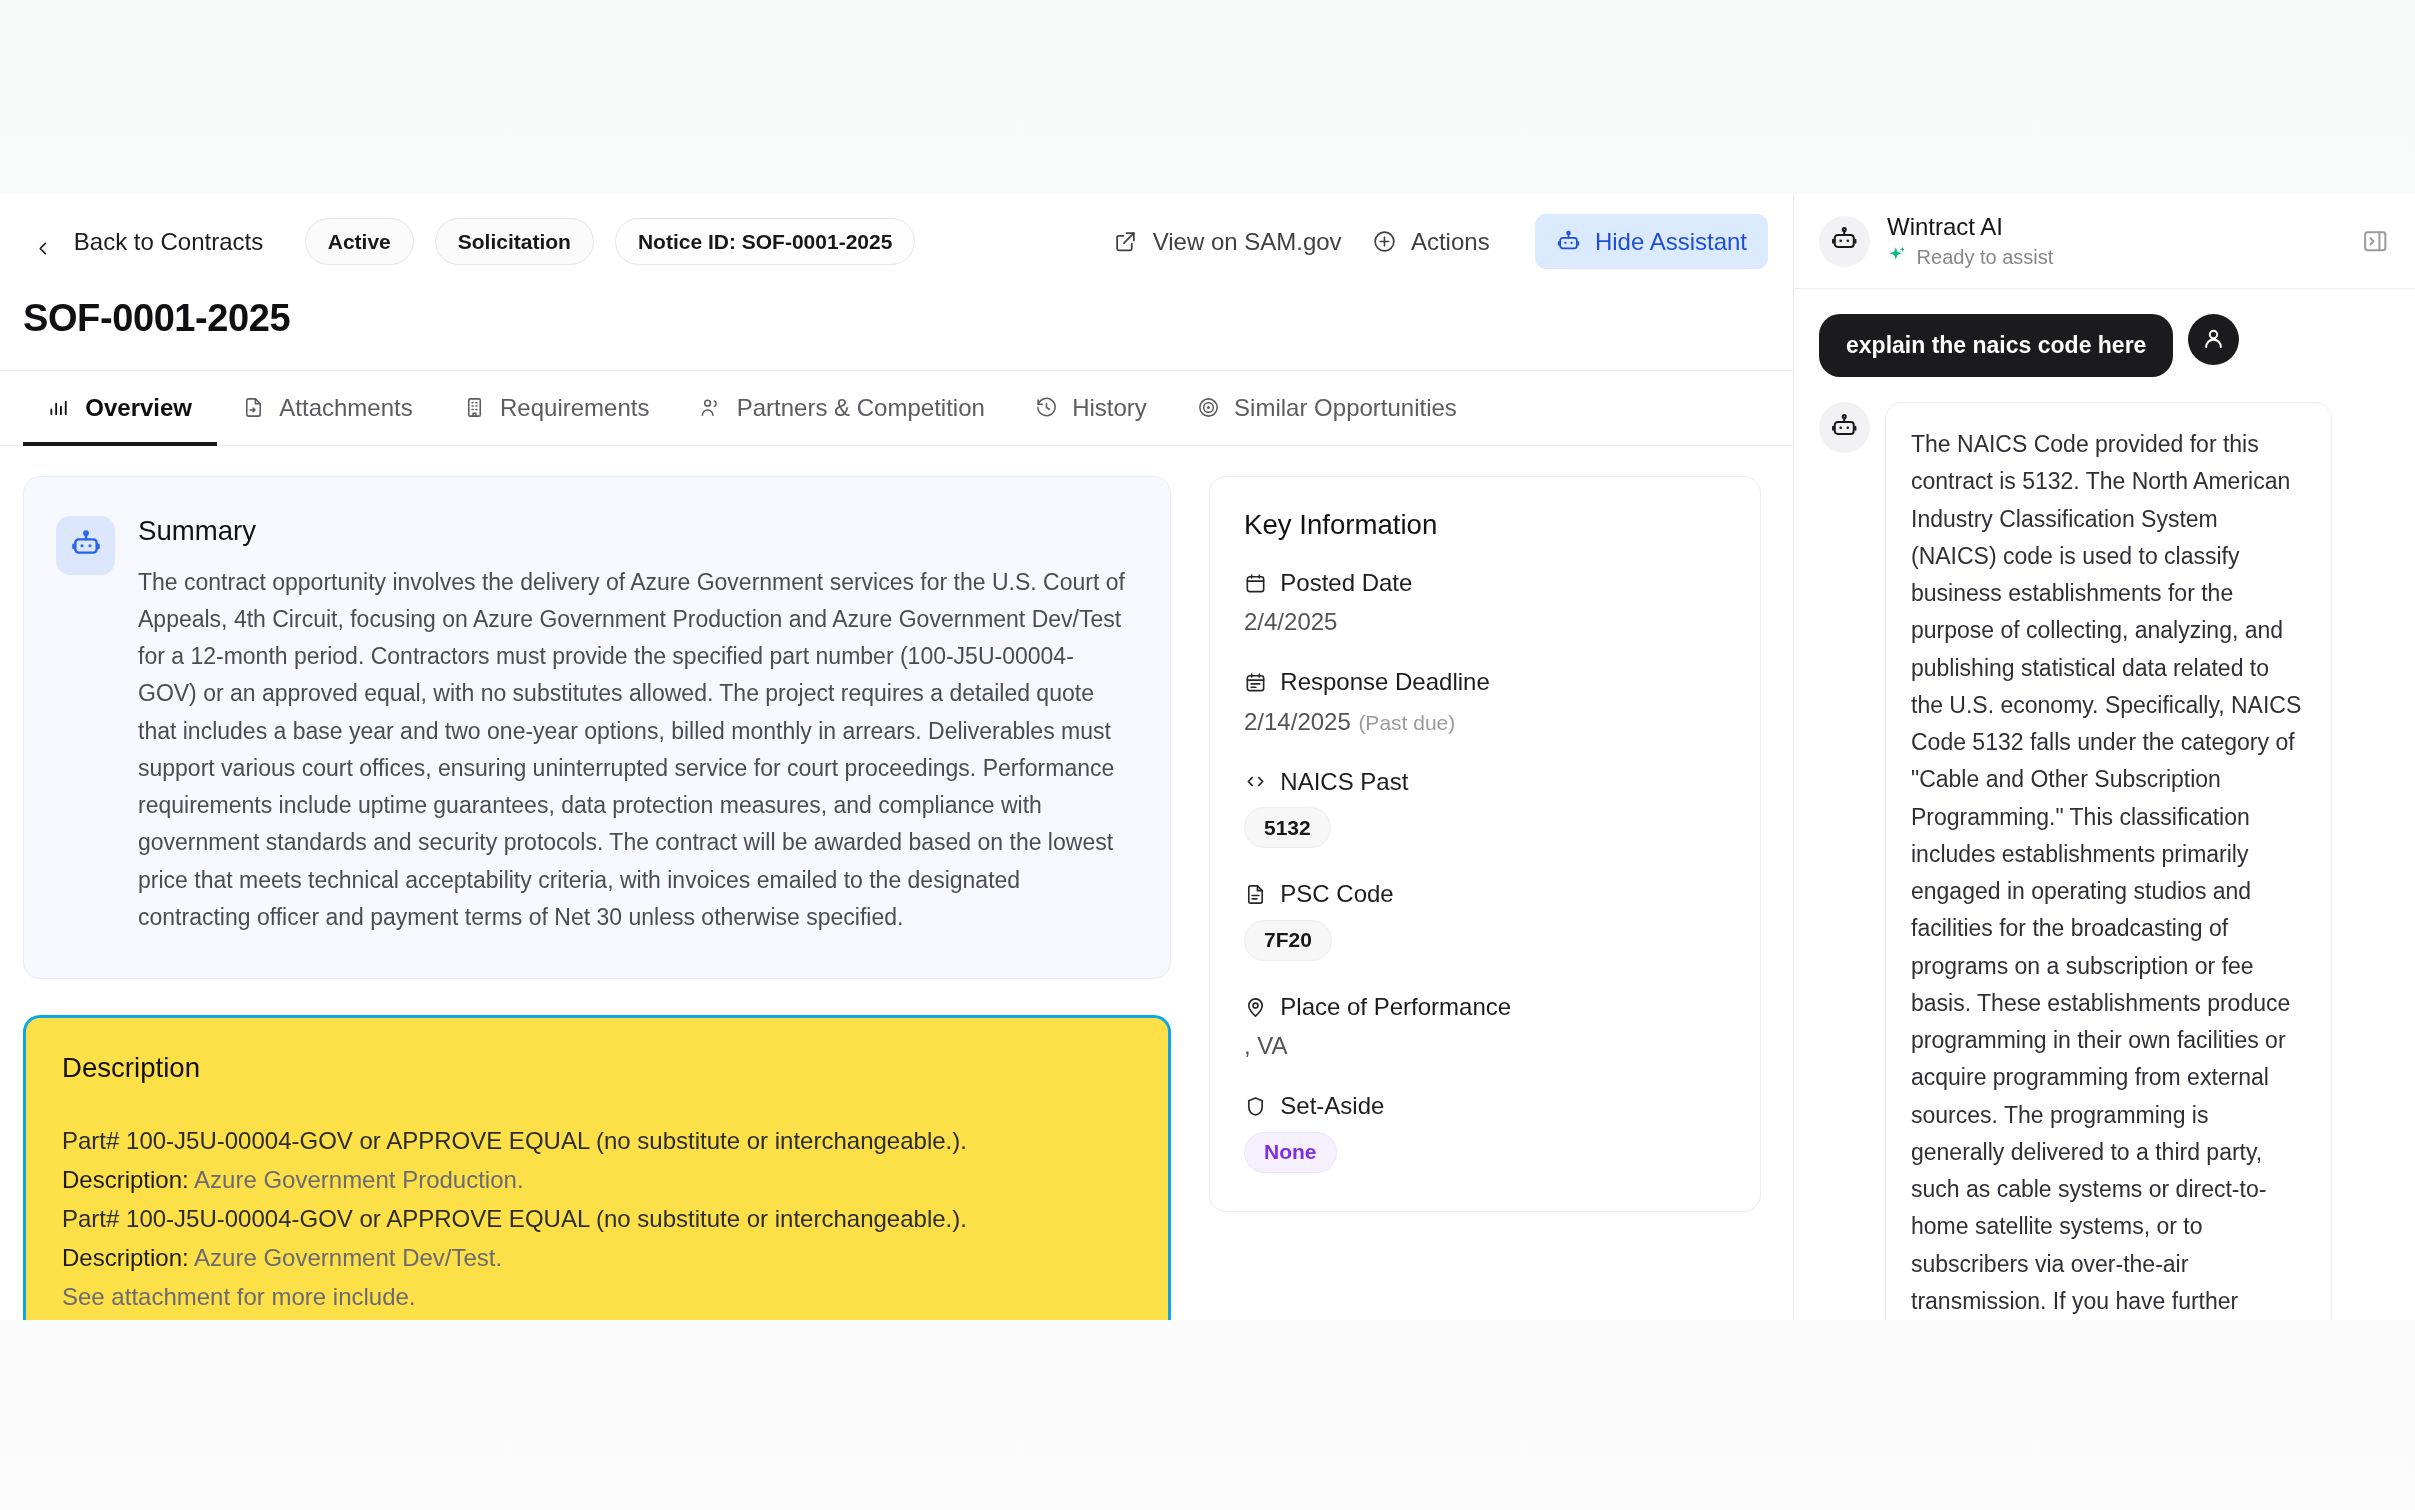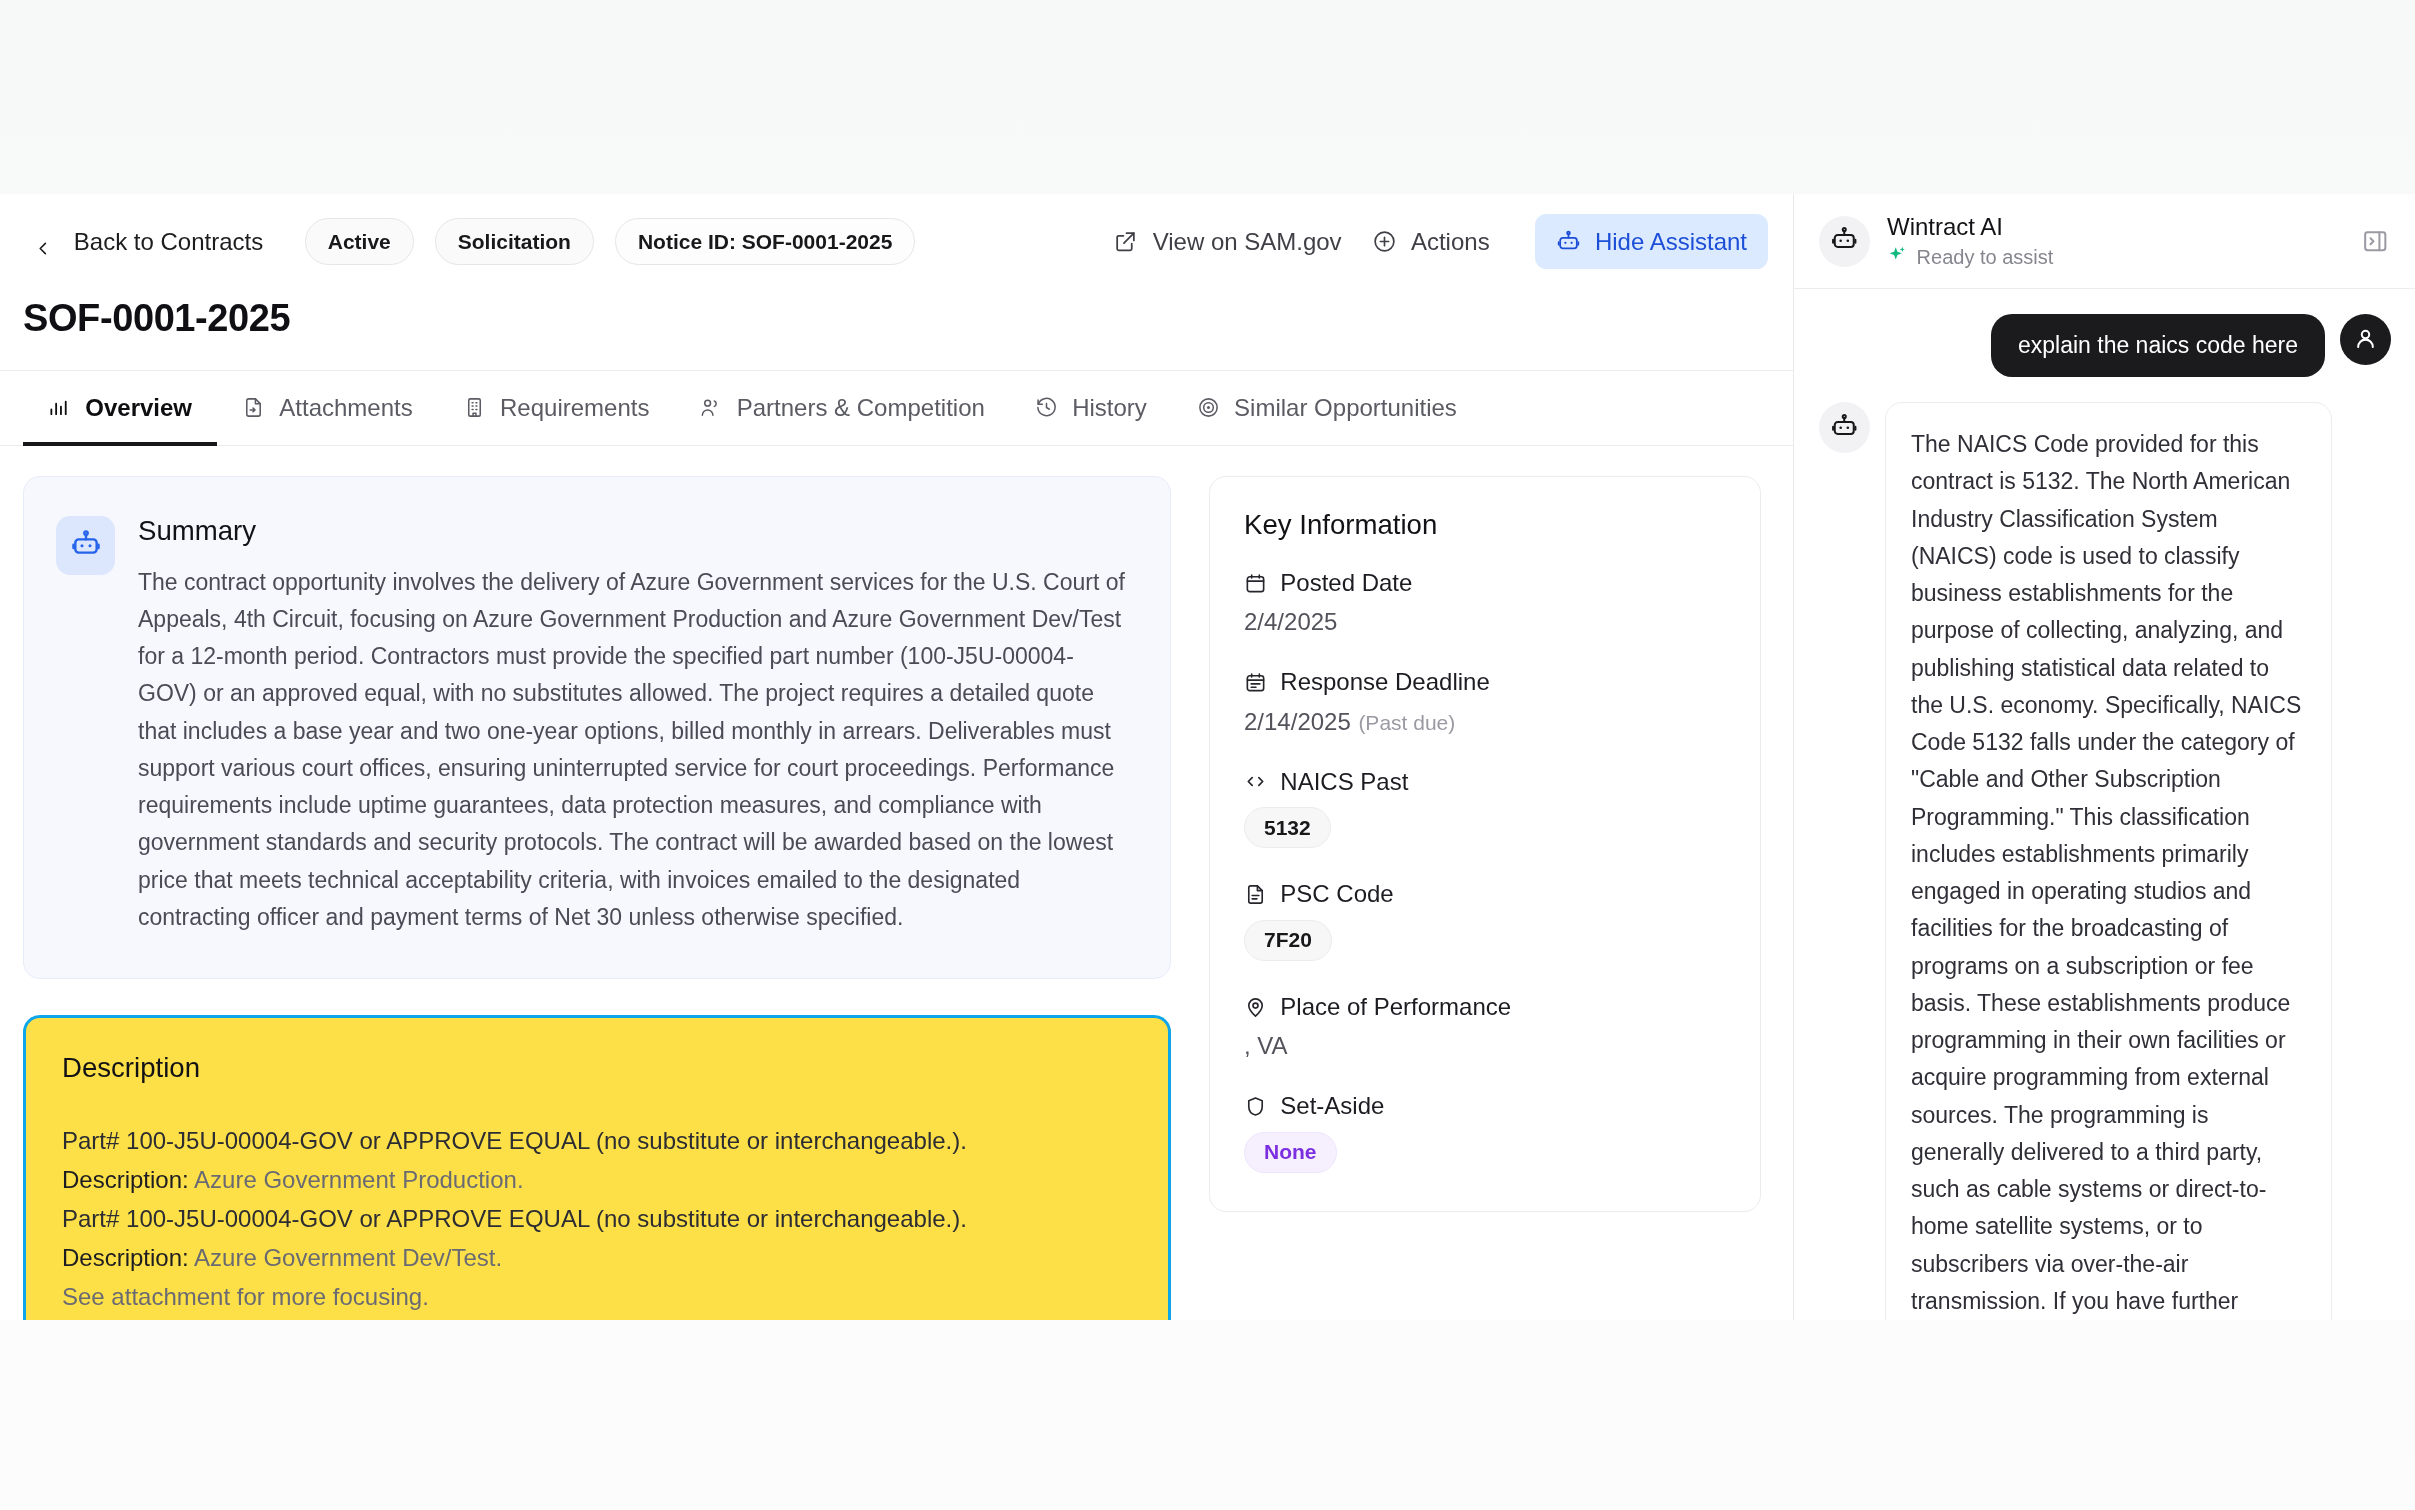--- a/index.html
+++ b/index.html
@@ -271,21 +271,21 @@
 
   #chat {
     flex: 1 1 auto;
     padding: 25px 25px 0 25px;
     overflow: hidden;
     display: flex;
     flex-direction: column;
     gap: 25px;
   }
   .msg { display: flex; gap: 15px; align-items: flex-start; }
-  .msg.user { justify-content: flex-end; }
+  .msg.user { justify-content: flex-start; font-weight: bold; }
   .bubble-user {
     background: #1b1b1e;
     color: #ffffff;
     font-size: 23px;
     border-radius: 21px;
     padding: 18px 27px;
     max-width: 447px;
   }
   .user-avatar {
     width: 51px; height: 51px;
@@ -473,21 +473,21 @@
             <span class="muted">Azure Government Production.</span>
           </div>
           <div class="desc-line">
             <span>Part# 100-J5U-00004-GOV or APPROVE EQUAL (no substitute or interchangeable.).</span>
           </div>
           <div class="desc-line">
             <span class="lbl">Description:</span>
             <span class="muted">Azure Government Dev/Test.</span>
           </div>
           <div class="desc-line soft">
-            <span>See attachment for more focusing.</span>
+            <span>See attachment for more include.</span>
           </div>
         </div>
 
       </div>
 
       <div id="content-right">
         <div id="keyinfo-card">
           <div id="keyinfo-title">Key Information</div>
 
           <div class="ki-row">

